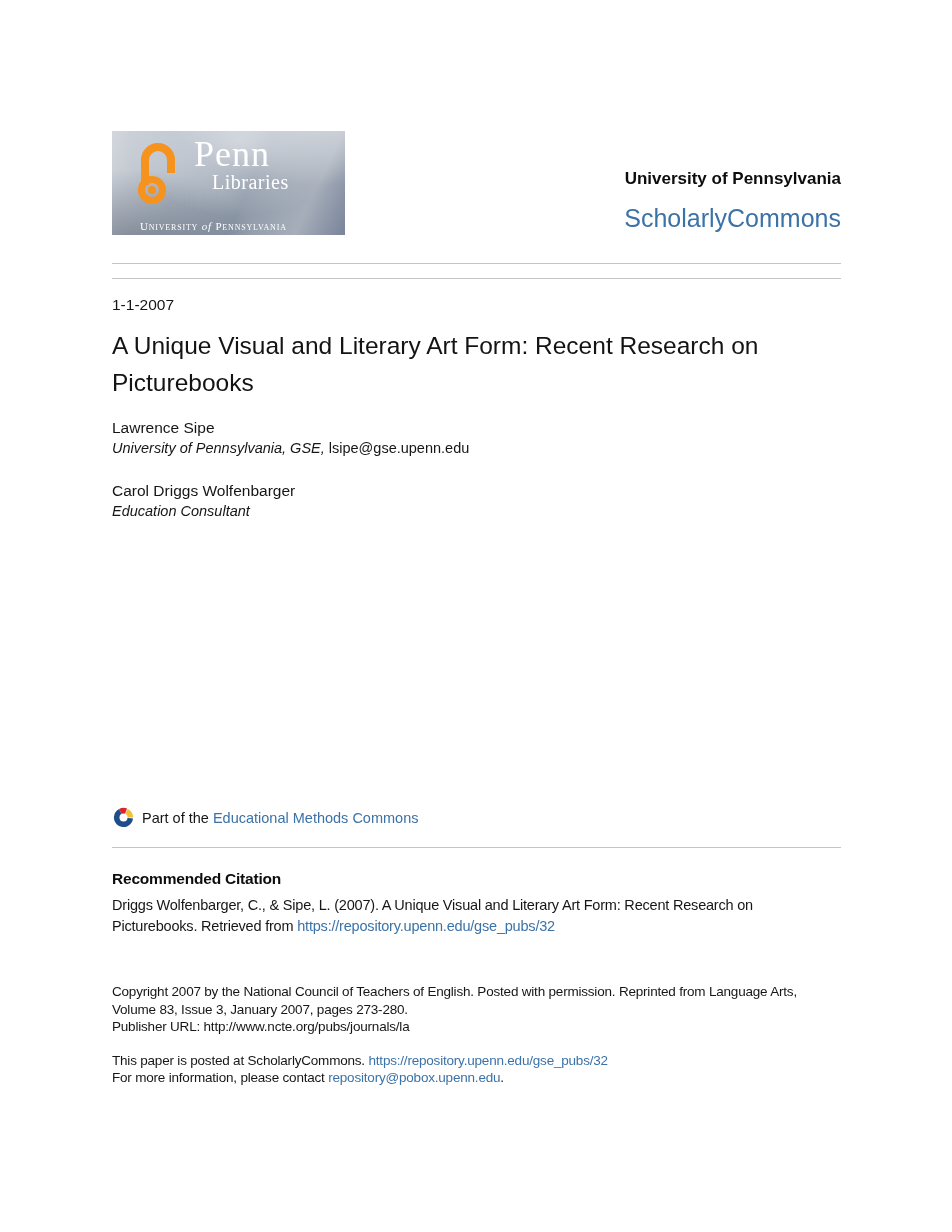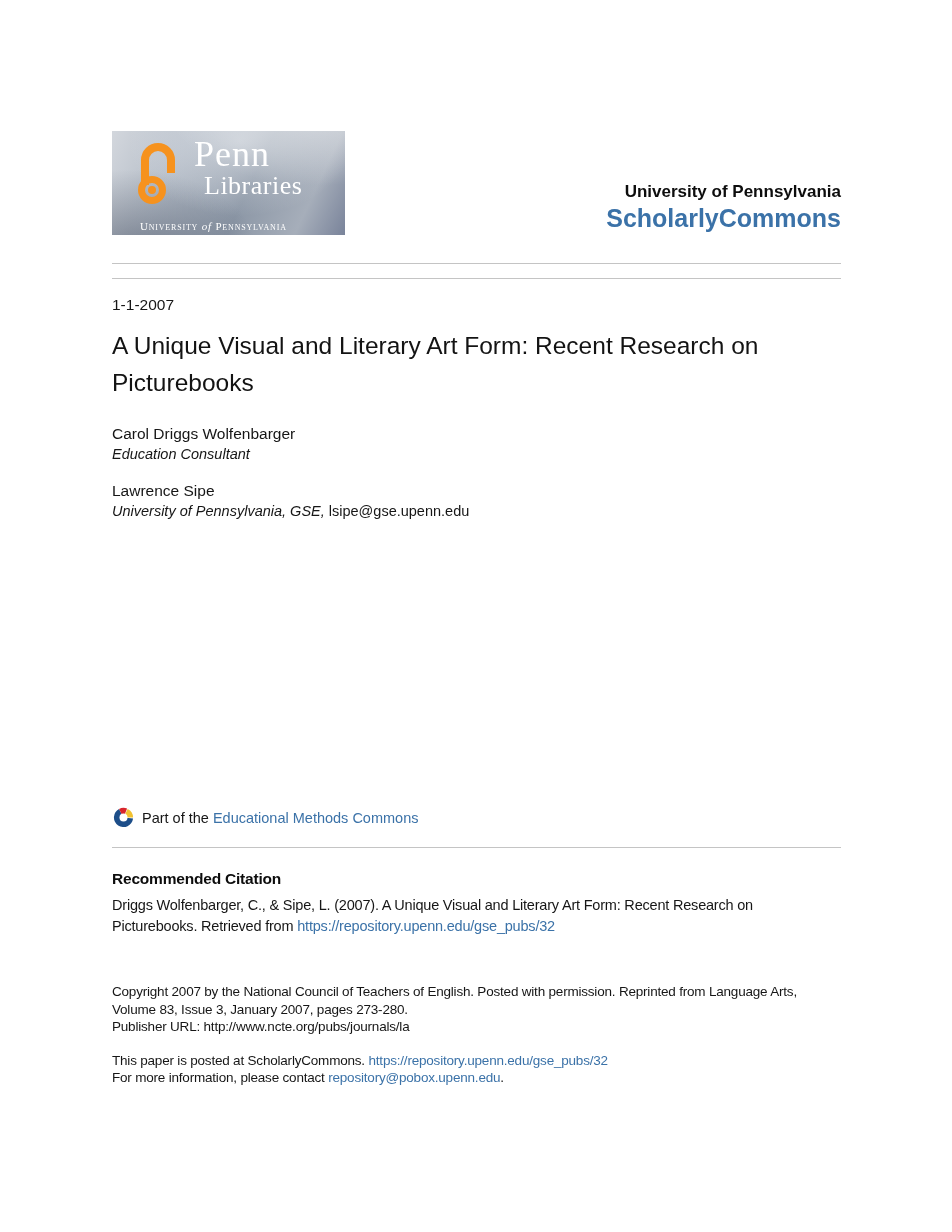--- a/index.html
+++ b/index.html
@@ -23,35 +23,35 @@
       radial-gradient(ellipse 90% 130% at 8% 115%, rgba(30,40,60,0.40), rgba(30,40,60,0) 60%),
       linear-gradient(115deg, #d3d7dd 0%, #b4bcc7 28%, #8c97a6 58%, #a6aeba 82%, #79839a 100%);
   }
   .logo-lock { position:absolute; left:20px; top:8px; }
   .logo-penn {
     position:absolute; left:82px; top:2px;
     font-family:"Liberation Serif","DejaVu Serif",serif;
     font-size:36px; color:#ffffff; letter-spacing:1px;
   }
   .logo-libraries {
-    position:absolute; left:92px; top:40px;
+    position:absolute; left:100px; top:40px;
     font-family:"Liberation Serif","DejaVu Serif",serif;
-    font-size:26px; color:#ffffff; letter-spacing:0.5px;
+    font-size:20px; color:#ffffff; letter-spacing:0.5px;
   }
   .logo-univ {
     position:absolute; left:28px; bottom:3px;
     font-family:"Liberation Serif","DejaVu Serif",serif;
     font-size:11px; color:#ffffff; letter-spacing:0.8px; white-space:nowrap;
   }
   .logo-univ .sc { font-variant:small-caps; }
   .logo-univ .of { font-style:italic; text-transform:lowercase; font-size:11px; }
 
   .header-right { text-align:right; padding-bottom:2px; }
   .header-institution { font-size:17px; font-weight:700; color:#0d0d0d; line-height:22px; }
-  .header-sitename { font-size:25px; font-weight:700; color:#3b72a8; line-height:30px; margin-top:0; }
+  .header-sitename { font-size:25px; font-weight:400; color:#3b72a8; line-height:30px; margin-top:13px; }
 
   hr.rule { border:none; border-top:1px solid #c4c4c4; height:0; }
   .rule-1 { margin-top:28px; }
   .rule-2 { margin-top:14px; }
   .rule-3 { margin-top:18px; }
 
   
   .series-row { display:flex; justify-content:space-between; margin-top:13px; font-size:15.5px; }
   a.link { color:#3b72a8; text-decoration:none; cursor:pointer; }
 
@@ -109,28 +109,28 @@
 
   <hr class="rule rule-1">
 
 
   <hr class="rule rule-2">
 
   <div class="pub-date">1-1-2007</div>
 
   <h1 class="article-title">A Unique Visual and Literary Art Form: Recent Research on Picturebooks</h1>
 
+  <div class="author">
+    <div class="author-name">Lawrence Sipe</div>
+    <div class="author-affil"><span class="ital">University of Pennsylvania, GSE,</span><span> lsipe@gse.upenn.edu</span></div>
+  </div>
+
   <div class="author first">
     <div class="author-name">Carol Driggs Wolfenbarger</div>
     <div class="author-affil"><span class="ital">Education Consultant</span><span></span></div>
-  </div>
-
-  <div class="author">
-    <div class="author-name">Lawrence Sipe</div>
-    <div class="author-affil"><span class="ital">University of Pennsylvania, GSE,</span><span> lsipe@gse.upenn.edu</span></div>
   </div>
 
   <div class="big-spacer"></div>
 
 
   <div class="partof-line">
     <svg class="dc-icon" viewBox="0 0 24 24">
       <path d="M12 12 L21.95 13.05 A10 10 0 1 1 7.31 3.17 Z" fill="#1d4e89"></path>
       <path d="M12 12 L7.31 3.17 A10 10 0 0 1 15.75 2.73 Z" fill="#d8252c"></path>
       <path d="M12 12 L16.38 3.01 A10 10 0 0 1 22 12 Z" fill="#f2c231"></path>

